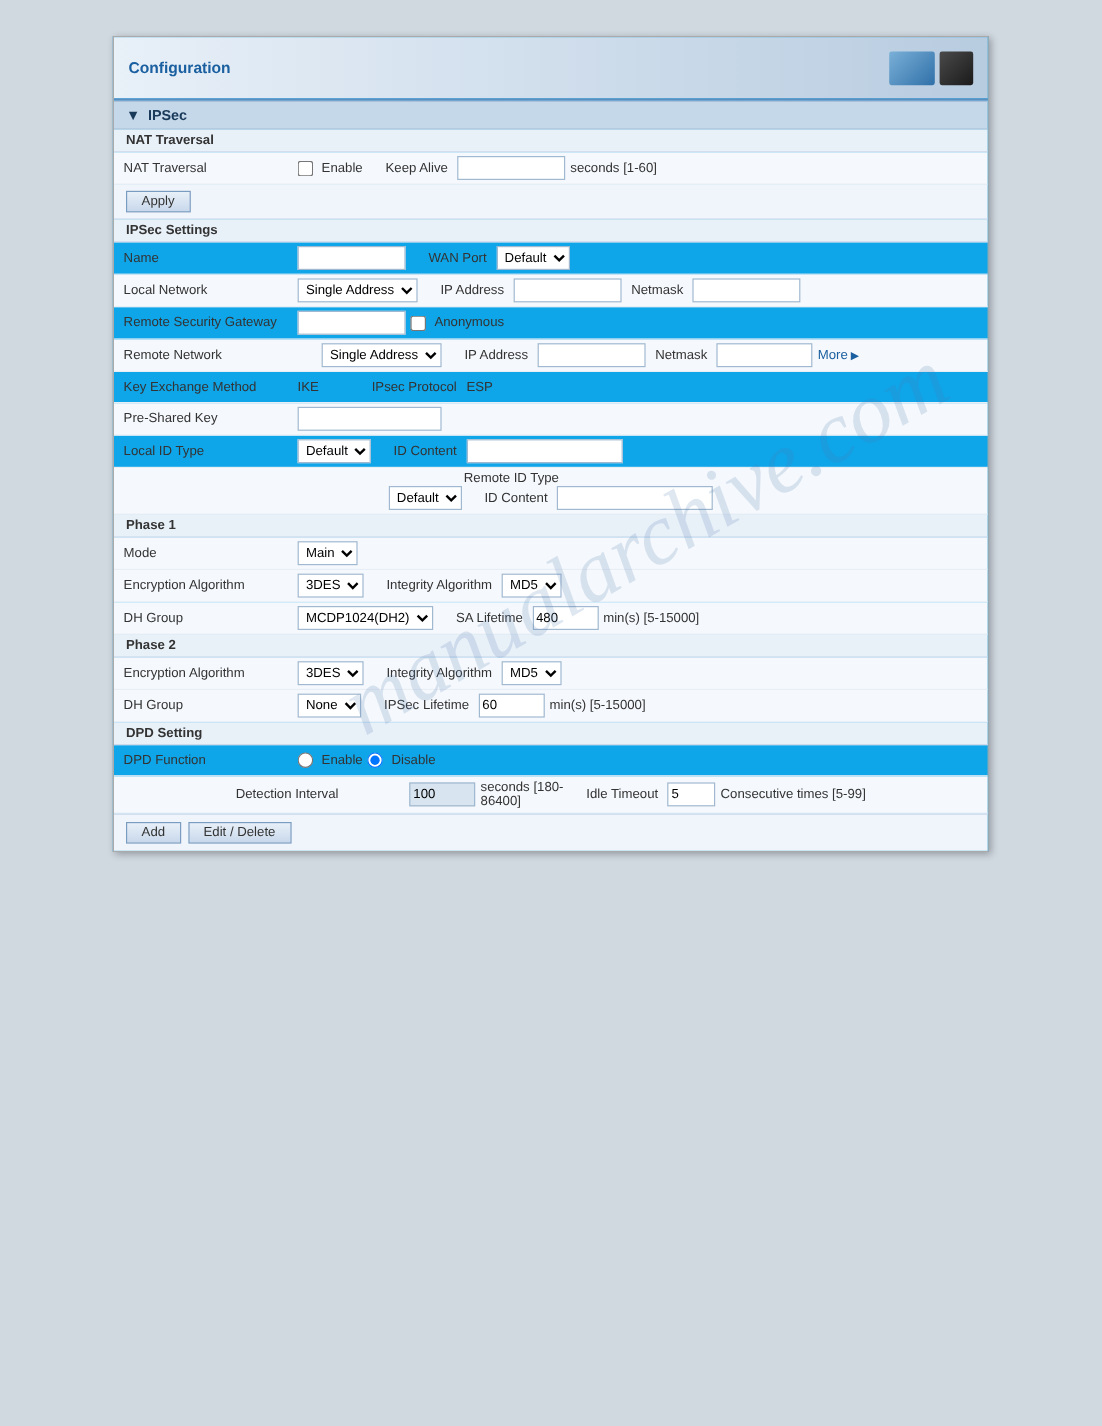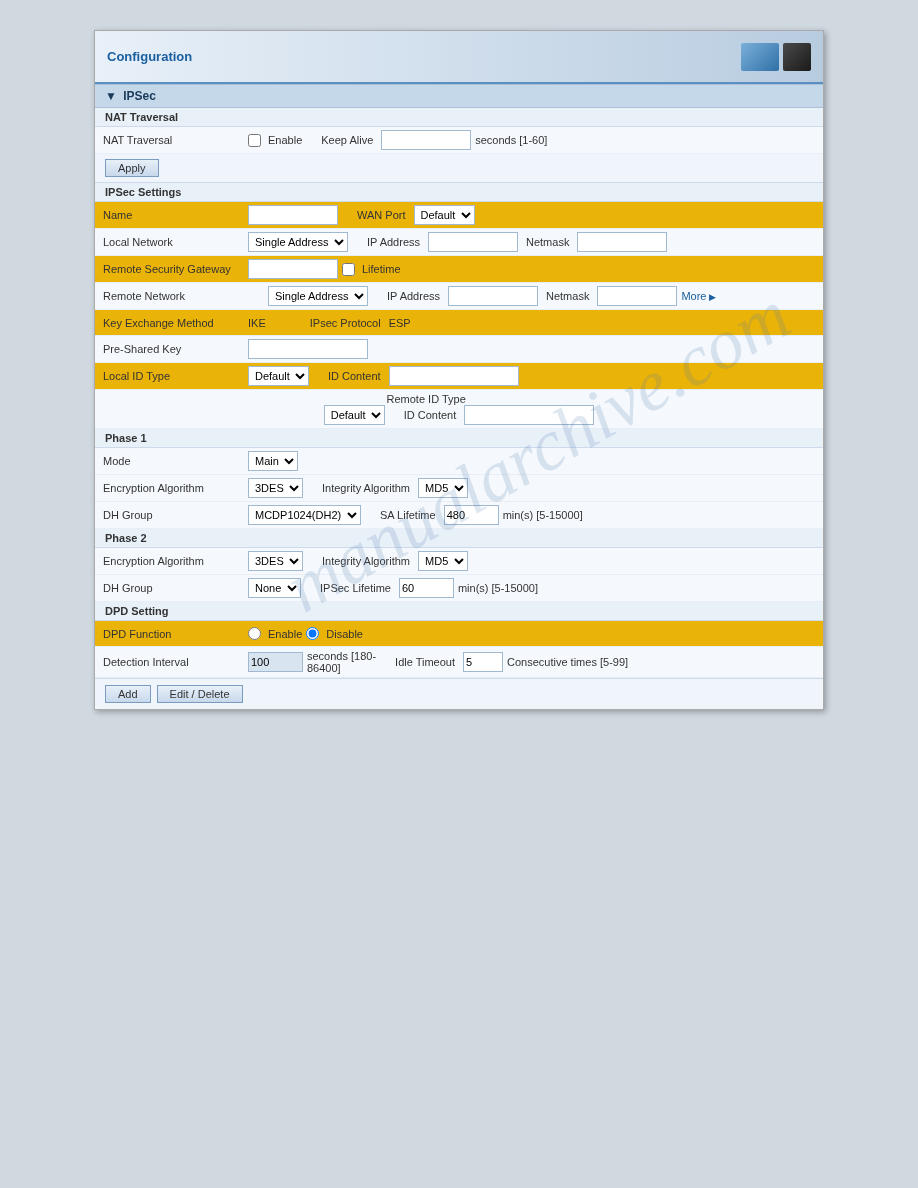--- a/index.html
+++ b/index.html
@@ -11,21 +11,21 @@
     }
     .page-wrapper {
       display: flex;
       justify-content: center;
       align-items: flex-start;
       padding: 30px 20px;
       min-height: 1188px;
     }
     .main-panel {
       width: 730px;
-      background: #eab308;
+      background: #0ea5e9;
       border: 1px solid #aaa;
       box-shadow: 2px 2px 6px rgba(0,0,0,0.3);
     }
     .panel-header {
       background: linear-gradient(to right, #e8f0f8, #b8cce0);
       border-bottom: 2px solid #5a8fc0;
       padding: 8px 12px;
       display: flex;
       align-items: center;
       justify-content: space-between;
@@ -241,21 +241,21 @@
           <span class="inline-label2">Netmask</span>
           <input type="text" style="width: 90px;">
         </div>
       </div>
 
       <div class="form-row">
         <span class="lbl">Remote Security Gateway</span>
         <div class="vals">
           <input type="text" style="width: 90px;">
           <input type="checkbox" style="">
-          <span>Lifetime</span>
+          <span>Anonymous</span>
         </div>
       </div>
 
       <div class="form-row" style="background:#f5f8fc;gap:20px;">
         <span class="lbl">Remote Network</span>
         <div class="vals">
           <select>
             <option>Single Address</option>
           </select>
           <span class="inline-label">IP Address</span>
@@ -378,21 +378,21 @@
       <div class="form-row">
         <span class="lbl">DPD Function</span>
         <div class="vals">
           <input type="radio" name="dpd_function" style="">
           <span>Enable</span>
           <input type="radio" name="dpd_function" checked="" style="">
           <span>Disable</span>
         </div>
       </div>
 
-      <div class="form-row" style="background:#f5f8fc;">
+      <div class="form-row" style="background:#f5f8fc;justify-content:center;">
         <span class="lbl">Detection Interval</span>
         <div class="vals">
           <input type="text" style="width: 55px; background: rgb(216, 228, 240);" value="100">
           <span style="font-size:11px;">seconds [180-<br>86400]</span>
           <span class="inline-label">Idle Timeout</span>
           <input type="text" style="width: 40px;" value="5">
           <span>Consecutive times [5-99]</span>
         </div>
       </div>
 

